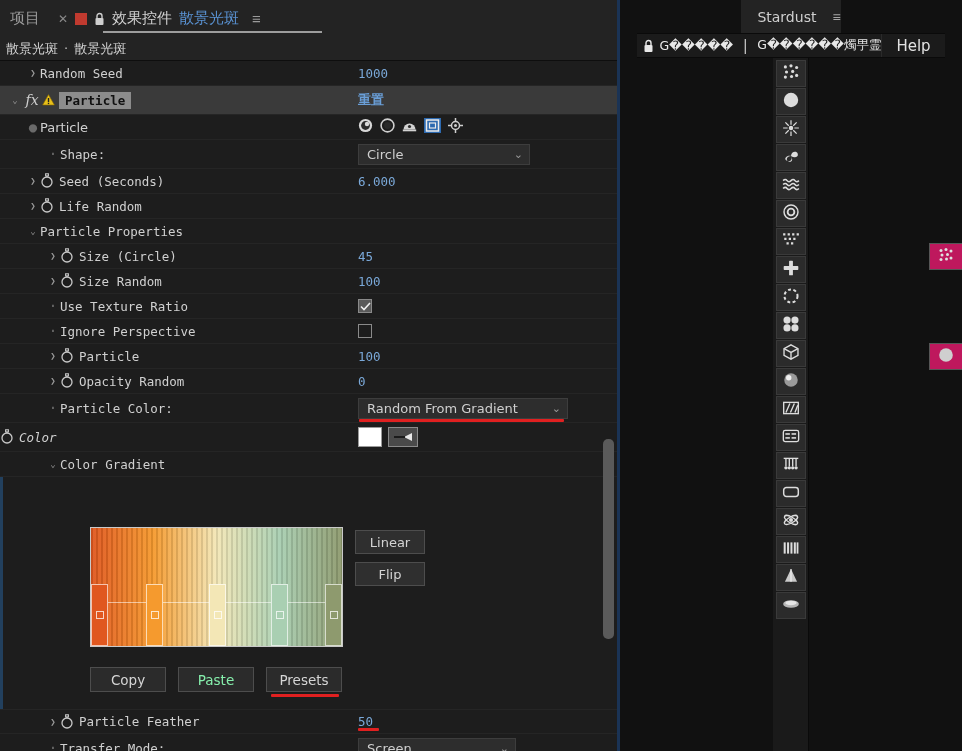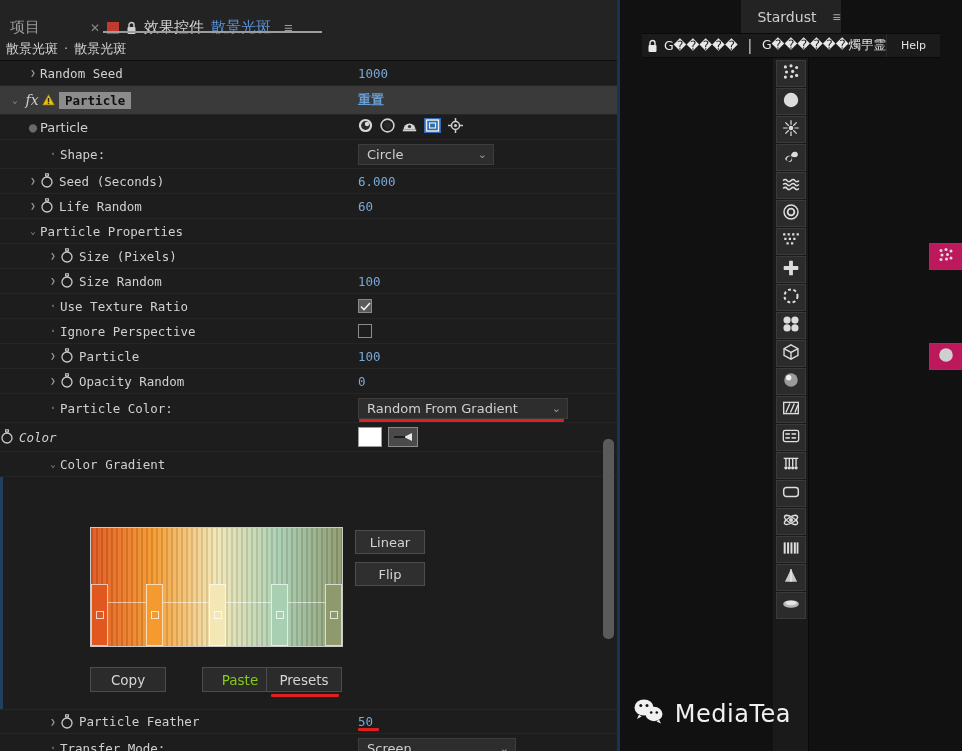--- a/index.html
+++ b/index.html
@@ -13,25 +13,24 @@
 
   
   #left-panel {
     width: 620px; height: 751px;
     background: #232323;
     position: relative;
     display: flex; flex-direction: column;
   }
   .tabbar {
     height: 37px; background: #232323;
-    display: flex; align-items: flex-end;
+    display: flex; align-items: center;
     padding-left: 10px;
     flex: none;
     position: relative;
-    gap: 32px;
   }
   .tab-project {
     color: #9a9a9a; font-size: 15px;
     font-family: "DejaVu Sans", sans-serif;
     padding-right: 18px;
   }
   .tab-active-group {
     display: flex; align-items: center; gap: 7px;
     position: relative;
   }
@@ -154,21 +153,21 @@
     display: flex; align-items: center; justify-content: center;
     font-family: "DejaVu Sans", sans-serif;
   }
   .cp-btn {
     position:absolute; height: 25px; width: 76px;
     background: #2b2b2b; border: 1px solid #4d4d4d;
     color: #d5d5d5; font-size: 13.5px;
     display:flex; align-items:center; justify-content:center;
     font-family: "DejaVu Sans", sans-serif;
   }
-  .cp-btn.disabled { color: #84cc16; margin-left: 24px; }
+  .cp-btn.disabled { color: #86efac; }
 
   .vscroll {
     position: absolute; right: 6px; top: 0; width: 11px; height: 100%;
   }
   .vthumb {
     position: absolute; left: 0; width: 11px;
     background: #5a5a5a; border-radius: 5px;
   }
   .panel-divider-v {
     position: absolute; right: 0; top: 0; width: 3px; height: 100%;
@@ -187,21 +186,21 @@
   .sd-tab-title { color: #cfcfcf; font-size: 14px; font-family:"DejaVu Sans", sans-serif;}
   .sd-tab-menu { color: #a5a5a5; font-size: 14px; }
   .sd-licensebar {
     height: 25px; flex: none; display: flex; align-items: center;
     background: #1b1b1b; border-top: 1px solid #0a0a0a; border-bottom: 1px solid #0a0a0a;
   }
   .lic-lock { width: 22px; display:flex; align-items:center; justify-content:center; }
   .lic-text { color:#e8e8e8; font-size: 12.5px; font-family:"DejaVu Sans", sans-serif; white-space:nowrap;}
   .lic-sep { color:#bfbfbf; padding: 0 10px; }
   .help-btn {
-    margin-left: auto; padding: 0 14px; color:#e2e2e2; font-size:11px;
+    margin-left: auto; padding: 0 14px; color:#e2e2e2; font-size:15px;
     font-family:"DejaVu Sans", sans-serif; height:100%; display:flex; align-items:center;
     border-left: 1px solid #2a2a2a;
   }
   .sd-body { flex: 1; display: flex; position: relative; background: #0d0d0d; }
   .sd-toolbar {
     width: 36px; background: #1a1a1a; flex: none;
     display: flex; flex-direction: column; align-items: center;
     padding-top: 2px;
     border-right: 1px solid #0a0a0a;
   }
@@ -331,21 +330,21 @@
           </div>
         </div>
       </div>
 
       <div class="row tall">
         <div class="label-cell" style="padding-left:46px;">
           <span class="dot-small">·</span>
           <span class="lbl">Shape:</span>
         </div>
         <div class="value-cell">
-          <div class="dropdown" style="width:136px;">
+          <div class="dropdown" style="width:172px;">
             <span>Circle</span>
             <span class="chev">⌄</span>
           </div>
         </div>
       </div>
 
       <div class="row">
         <div class="label-cell" style="padding-left:26px;">
           <span class="tri">❯</span>
           <span class="stopwatch">
@@ -367,44 +366,44 @@
           <span class="tri">❯</span>
           <span class="stopwatch">
             <svg width="14" height="15" viewBox="0 0 14 15">
                 <circle cx="7" cy="9" r="5" fill="none" stroke="#c8c8c8" stroke-width="1.3"></circle>
                 <rect x="5.6" y="0.8" width="2.8" height="2.1" fill="none" stroke="#c8c8c8" stroke-width="1.1"></rect>
                 <path d="M7 3v1.2" stroke="#c8c8c8" stroke-width="1.1"></path>
               </svg>
           </span>
           <span class="lbl">Life Random</span>
         </div>
-        <div class="value-cell">
-          <span class="val-num">60</span>
-        </div>
       </div>
 
       <div class="row">
         <div class="label-cell" style="padding-left:26px;">
           <span class="tri down">⌄</span>
           <span class="lbl">Particle Properties</span>
         </div>
         <div class="value-cell"></div>
       </div>
 
       <div class="row">
         <div class="label-cell" style="padding-left:46px;">
           <span class="tri">❯</span>
           <span class="stopwatch">
             <svg width="14" height="15" viewBox="0 0 14 15">
                 <circle cx="7" cy="9" r="5" fill="none" stroke="#c8c8c8" stroke-width="1.3"></circle>
                 <rect x="5.6" y="0.8" width="2.8" height="2.1" fill="none" stroke="#c8c8c8" stroke-width="1.1"></rect>
                 <path d="M7 3v1.2" stroke="#c8c8c8" stroke-width="1.1"></path>
               </svg>
           </span>
-          <span class="lbl">Size (Pixels)</span>
+          <span class="lbl">Size (Circle)</span>
+        </div>
+        <div class="value-cell">
+          <span class="val-num">45</span>
         </div>
       </div>
 
       <div class="row">
         <div class="label-cell" style="padding-left:46px;">
           <span class="tri">❯</span>
           <span class="stopwatch">
             <svg width="14" height="15" viewBox="0 0 14 15">
                 <circle cx="7" cy="9" r="5" fill="none" stroke="#c8c8c8" stroke-width="1.3"></circle>
                 <rect x="5.6" y="0.8" width="2.8" height="2.1" fill="none" stroke="#c8c8c8" stroke-width="1.1"></rect>
@@ -811,31 +810,16 @@
 
         <div class="node" style="left:120px; top:285px;">
           <span>
             <svg width="16" height="16" viewBox="0 0 16 16">
                 <circle cx="8" cy="8" r="6.8" fill="#cfcfcf"></circle>
               </svg>
           </span>
           <span class="node-label">Particle</span>
         </div>
 
-        <div class="watermark">
-          <span>
-            <svg width="32" height="27" viewBox="0 0 32 27">
-              <ellipse cx="11" cy="9.5" rx="9.5" ry="8" fill="#f0f0f0"></ellipse>
-              <path d="M6 16.5 4 21l4.6-2.4z" fill="#f0f0f0"></path>
-              <circle cx="7.8" cy="7.5" r="1.5" fill="#111"></circle>
-                <circle cx="14" cy="7.5" r="1.5" fill="#111"></circle>
-              <ellipse cx="21" cy="16" rx="8.5" ry="7.2" fill="#f0f0f0"></ellipse>
-              <path d="M26 21.5 28 25.5 23.6 23.5z" fill="#f0f0f0"></path>
-              <circle cx="18.2" cy="14.5" r="1.3" fill="#111"></circle>
-                <circle cx="23.8" cy="14.5" r="1.3" fill="#111"></circle>
-            </svg>
-          </span>
-          <span class="wm-text">MediaTea</span>
-        </div>
       </div>
     </div>
   </div>
 </div>
 
 </body></html>

